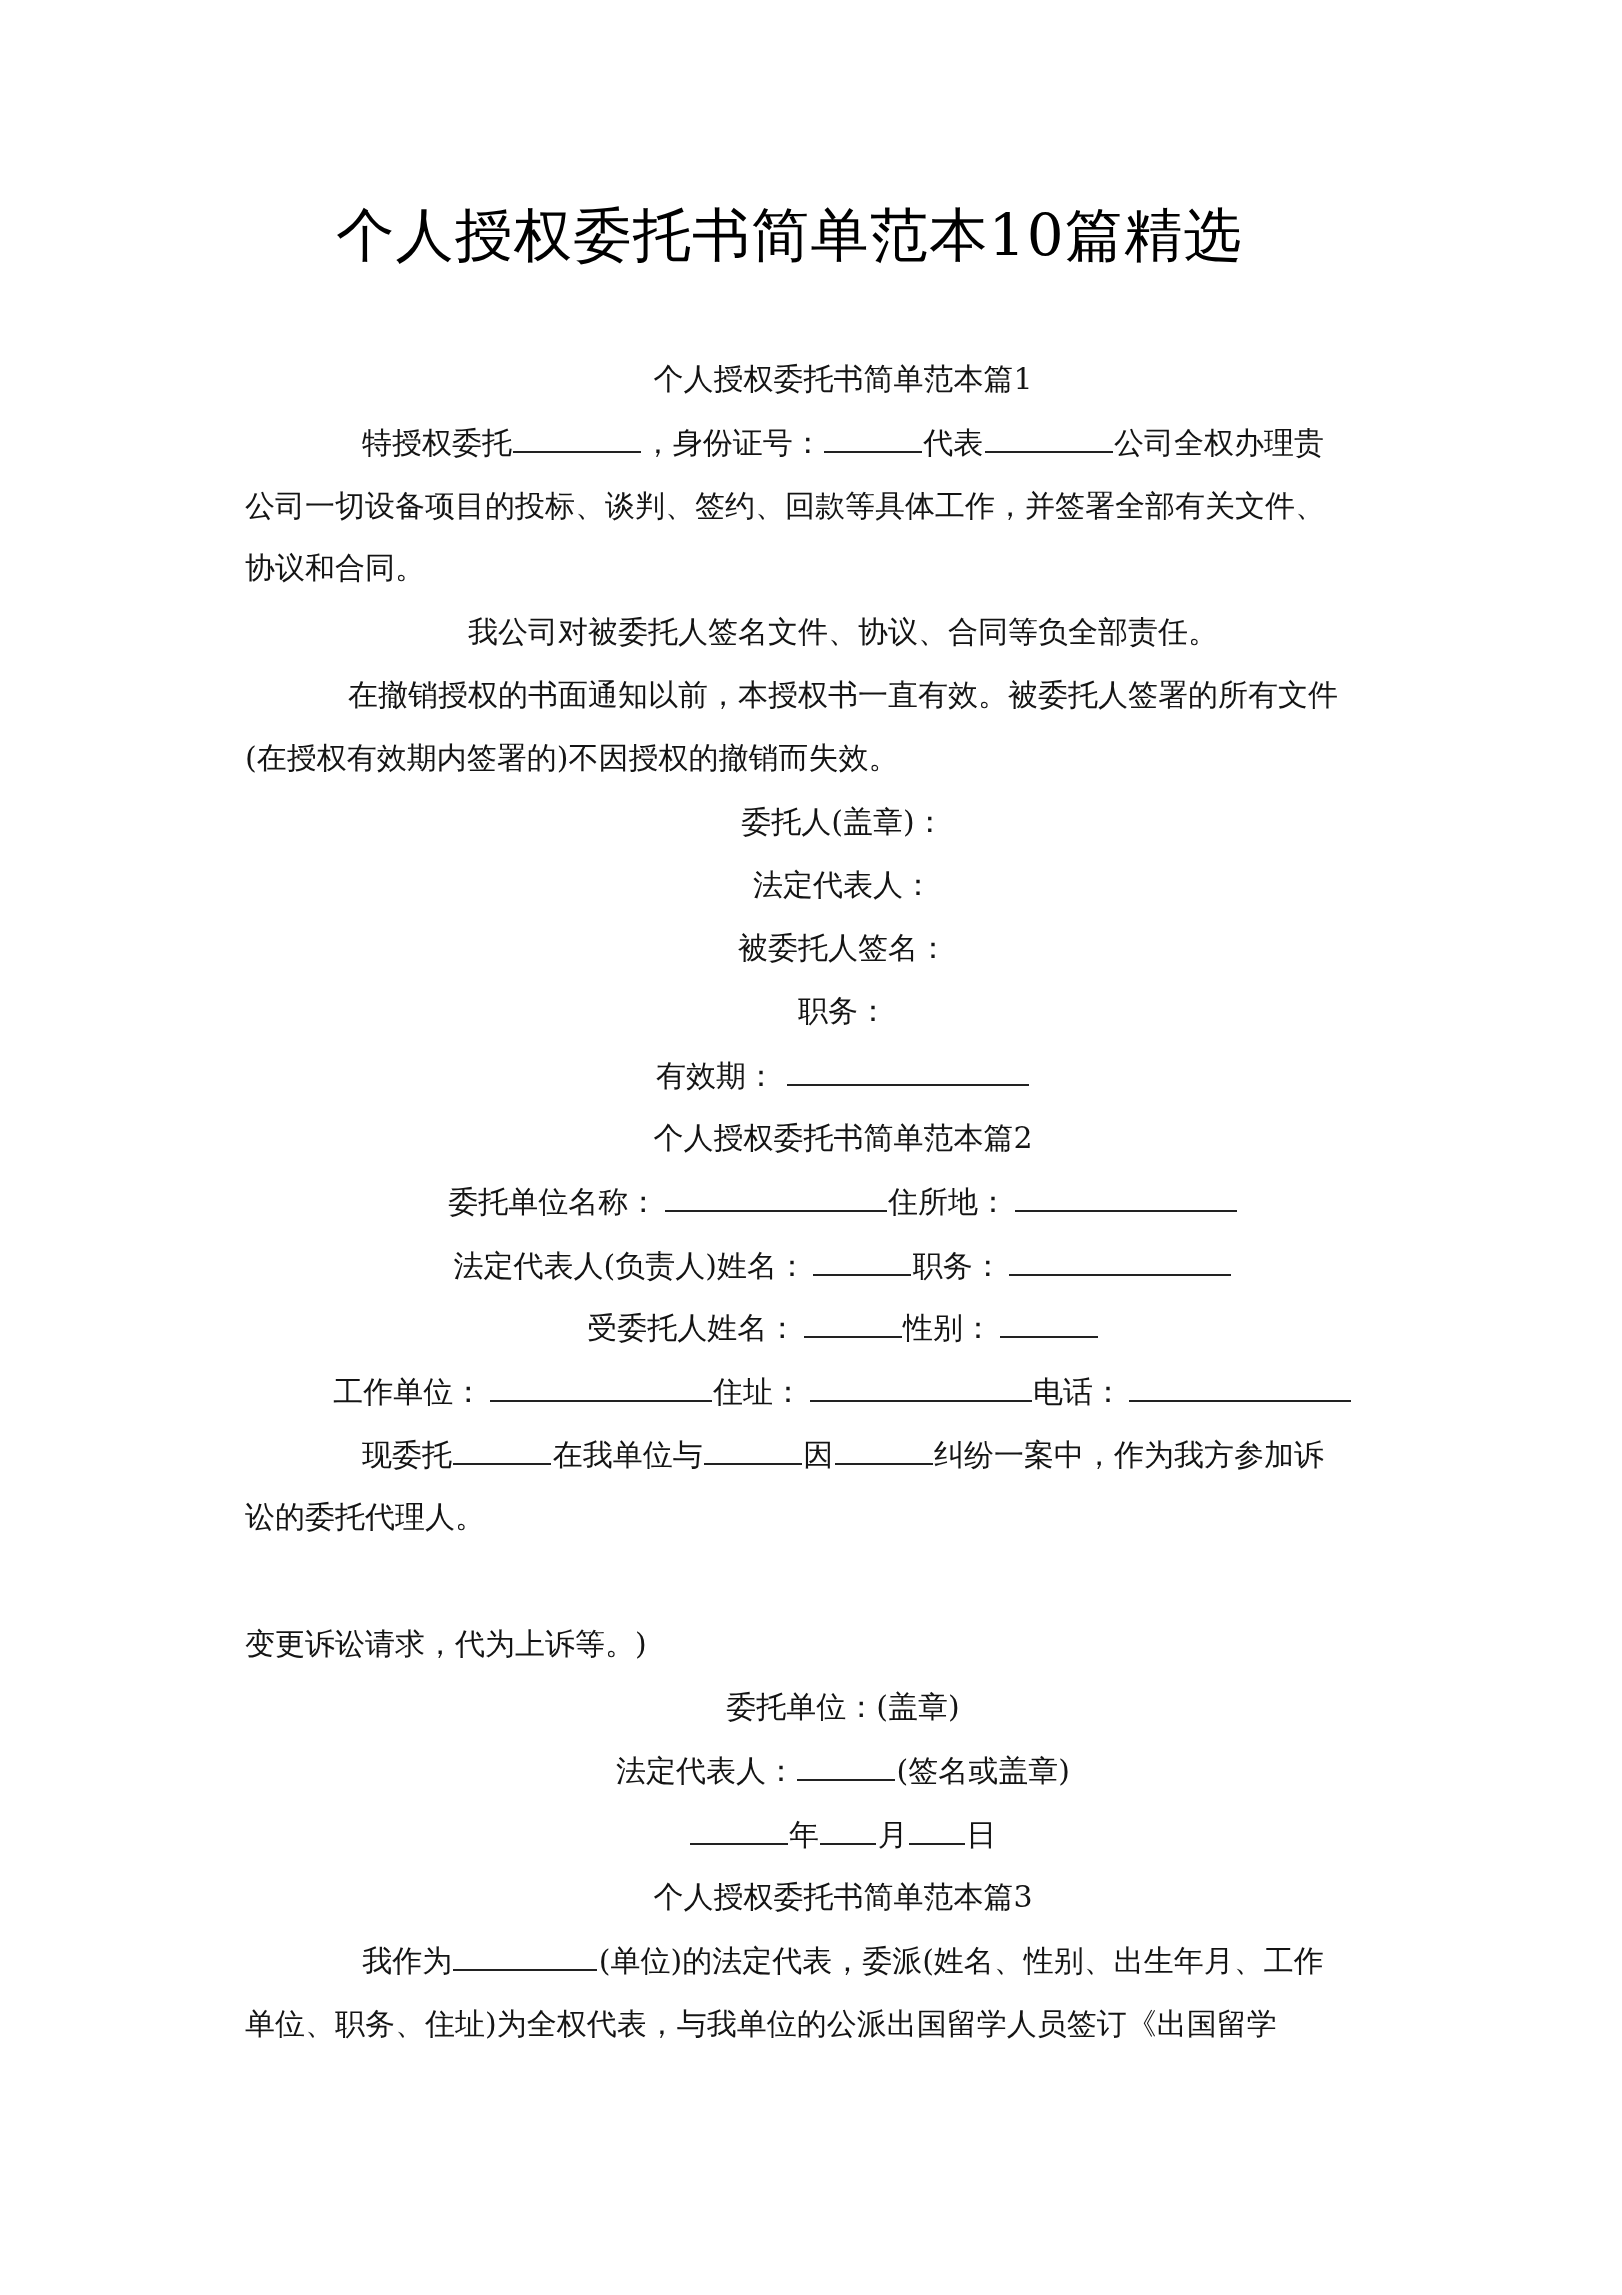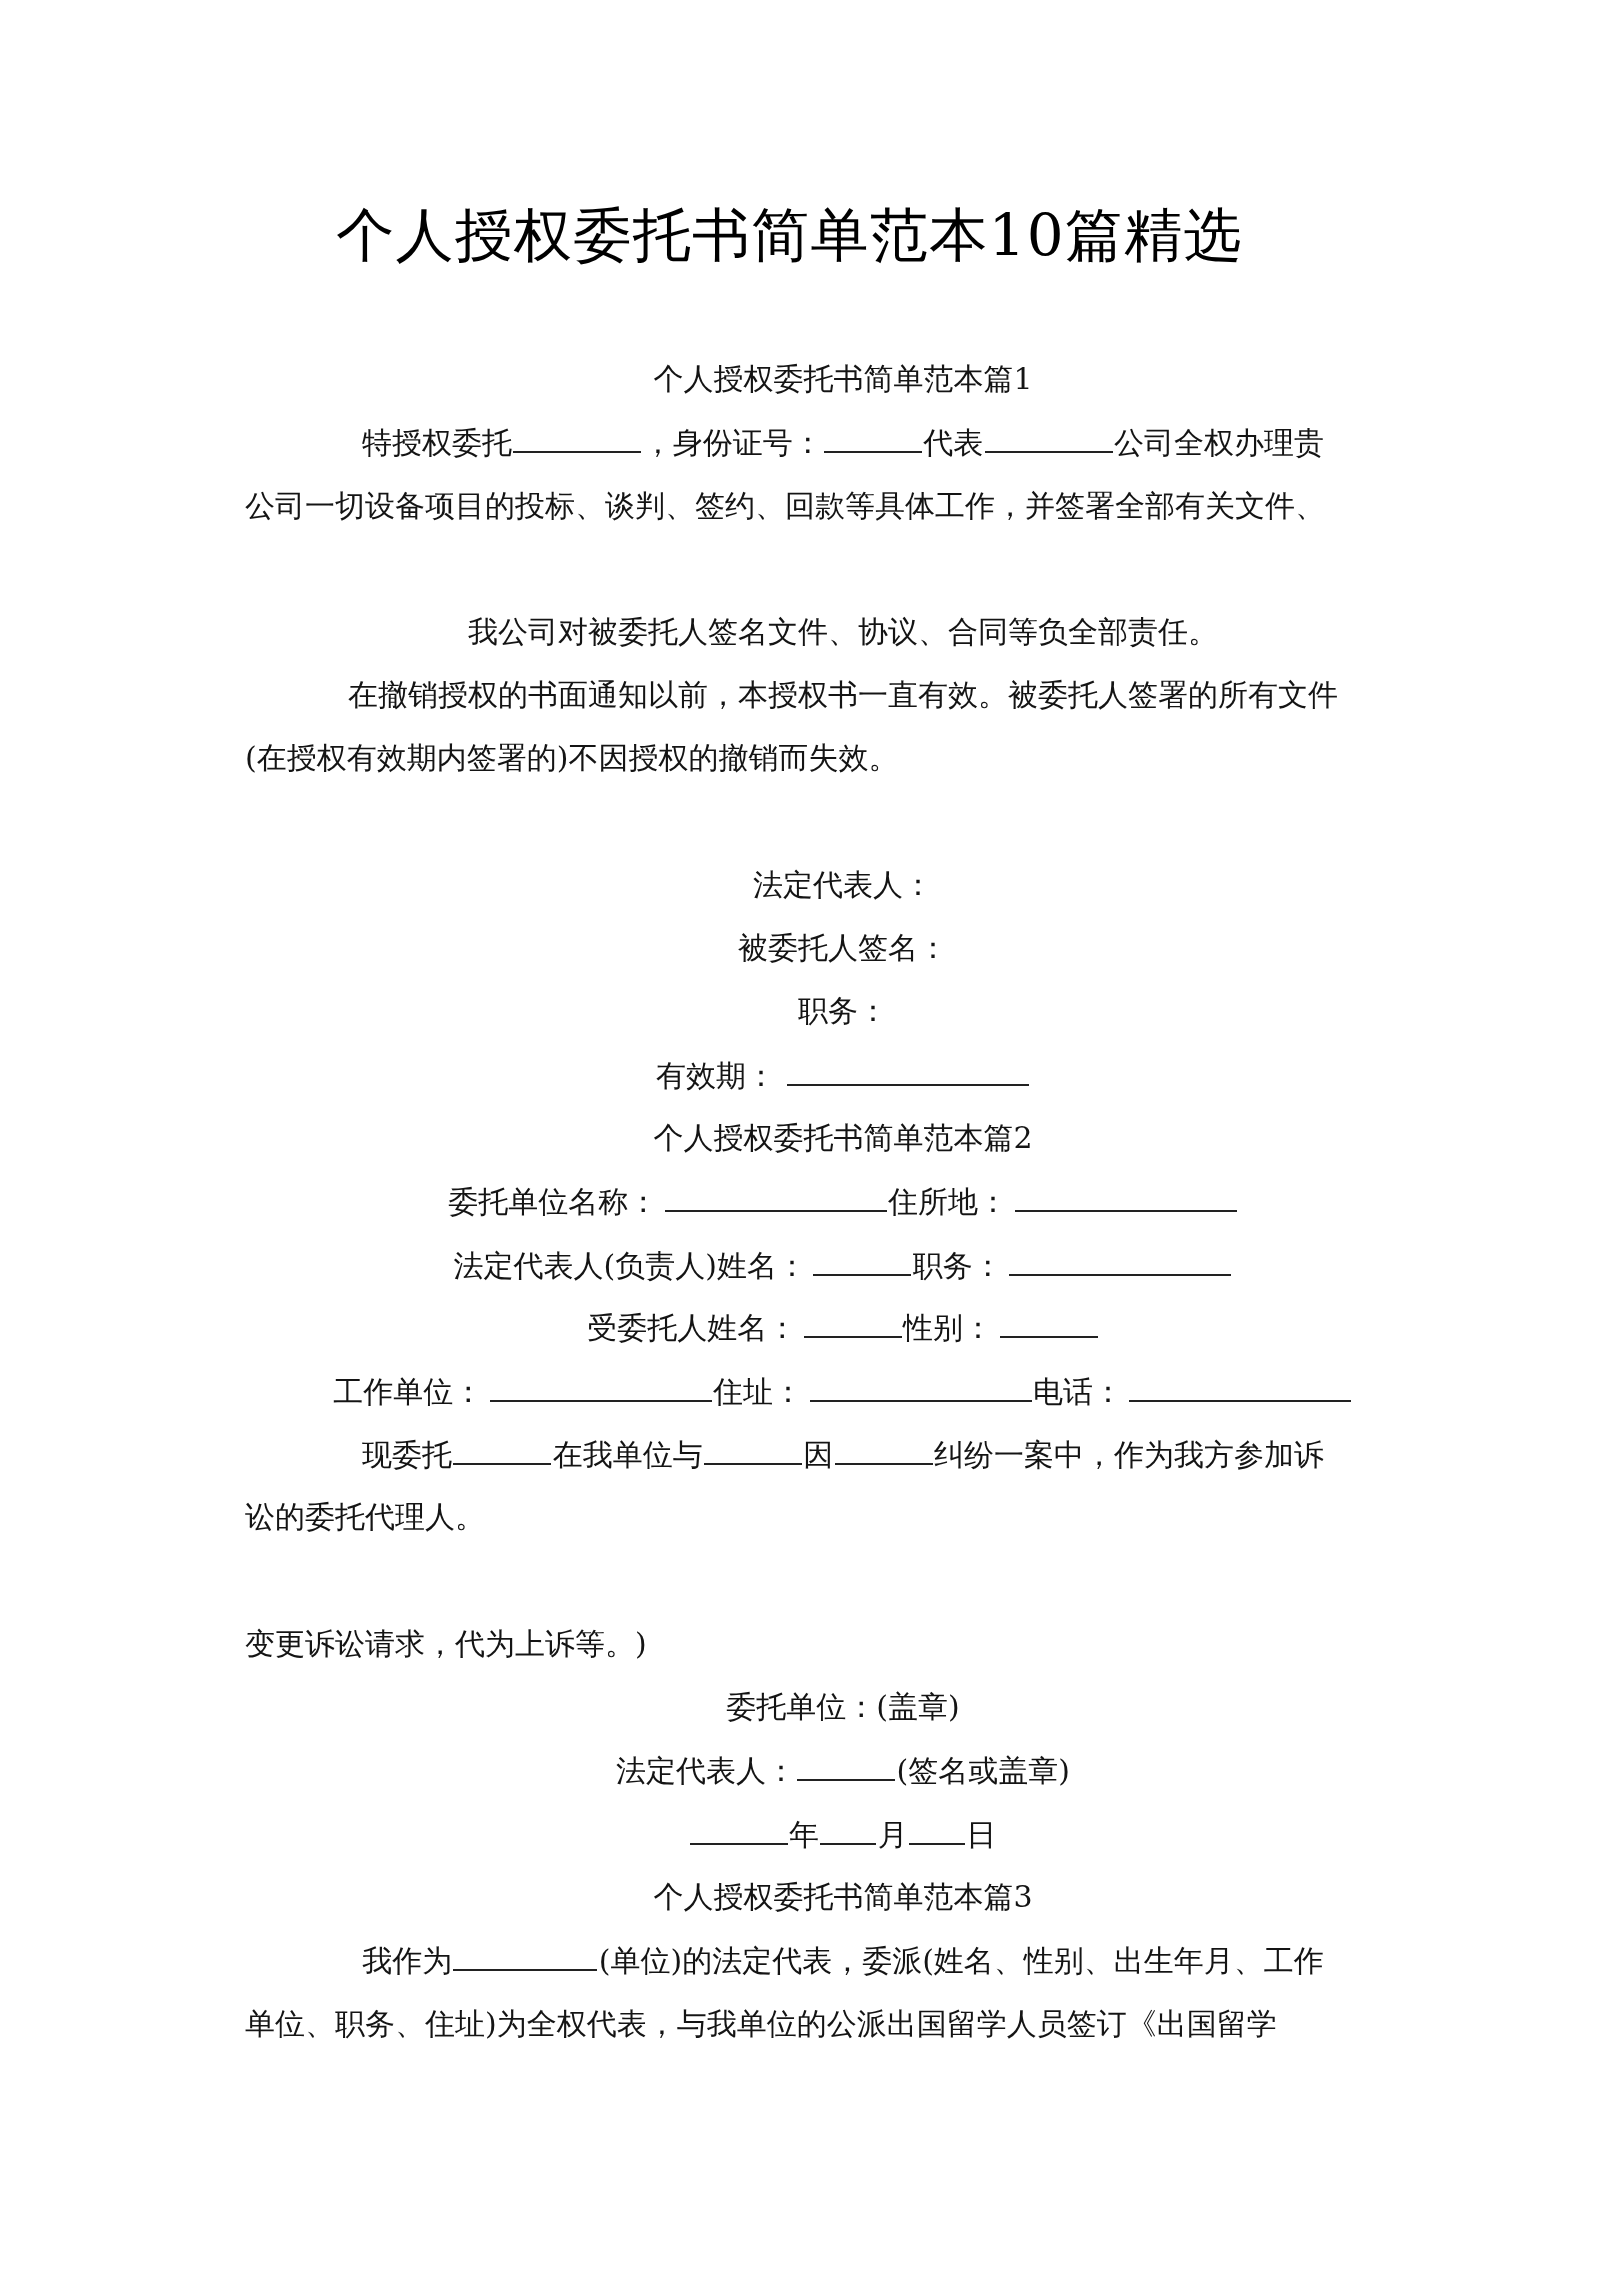--- a/index.html
+++ b/index.html
@@ -29,26 +29,28 @@
 <div class="page">
 
   <div class="title">个人授权委托书简单范本10篇精选</div>
 
   <div class="line indent" style="top:359px">个人授权委托书简单范本篇1</div>
 
   <div class="line indent" style="top:422px">
     <span>特授权委托</span><span class="blank" style="width:128px"></span><span>，身份证号：</span><span class="blank" style="width:98px"></span><span>代表</span><span class="blank" style="width:128px"></span><span>公司全权办理贵</span>
   </div>
   <div class="line" style="top:486px">公司一切设备项目的投标、谈判、签约、回款等具体工作，并签署全部有关文件、</div>
+  <div class="line" style="top:548px">协议和合同。</div>
 
   <div class="line indent" style="top:612px">我公司对被委托人签名文件、协议、合同等负全部责任。</div>
 
   <div class="line indent" style="top:675px">在撤销授权的书面通知以前，本授权书一直有效。被委托人签署的所有文件</div>
   <div class="line" style="top:738px">(在授权有效期内签署的)不因授权的撤销而失效。</div>
 
+  <div class="line indent" style="top:802px">委托人(盖章)：</div>
   <div class="line indent" style="top:865px">法定代表人：</div>
   <div class="line indent" style="top:928px">被委托人签名：</div>
   <div class="line indent" style="top:991px">职务：</div>
   <div class="line indent" style="top:1055px">
     <span>有效期：</span><span class="blank" style="width:242px;margin-left:10.5px"></span>
   </div>
 
   <div class="line indent" style="top:1118px">个人授权委托书简单范本篇2</div>
 
   <div class="line indent" style="top:1245px">

